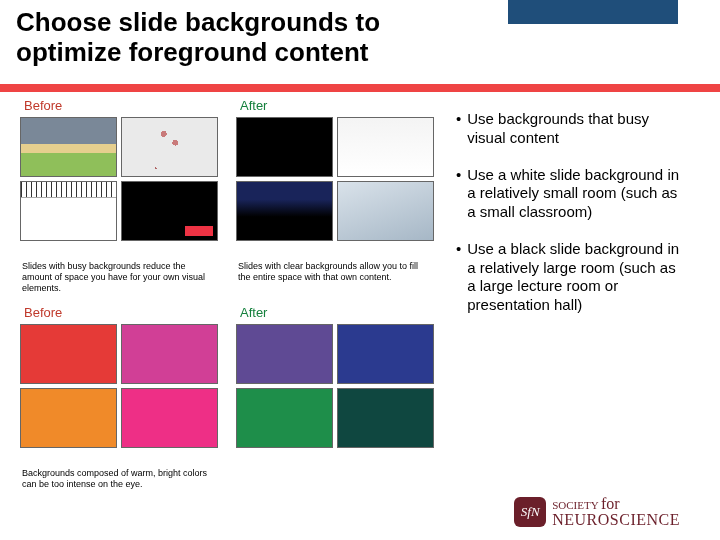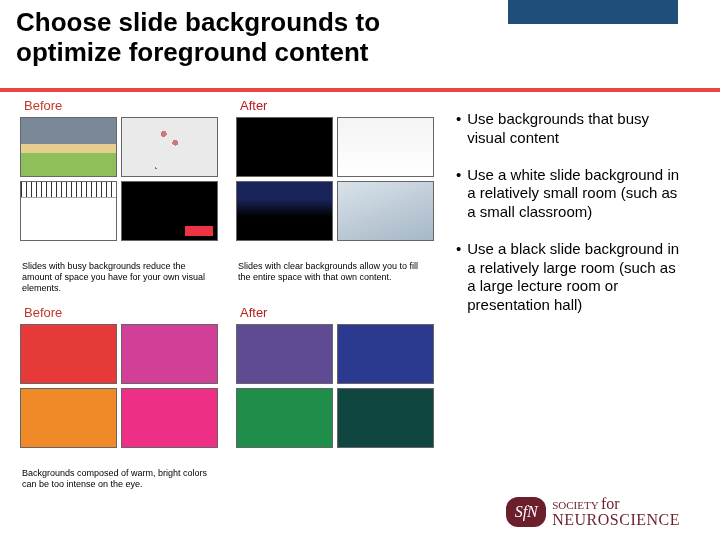--- a/index.html
+++ b/index.html
@@ -1,29 +1,29 @@
 <!DOCTYPE html>
 <html><head>
 <meta charset="utf-8">
 <style>
   html,body{margin:0;padding:0;width:720px;height:540px;background:#fff;font-family:Arial,Helvetica,sans-serif;color:#000;box-sizing:border-box}
   *,*::before,*::after{box-sizing:inherit}
-  .header{position:relative;border-bottom:4px solid #ef4444;padding:8px 16px 6px 16px;height:92px}
+  .header{position:relative;border-bottom:8px solid #ef4444;padding:8px 16px 6px 16px;height:92px}
   .header-bar{position:absolute;top:0;right:42px;width:170px;height:24px;background:#1f4e7a}
   .title{font-size:26px;font-weight:bold;line-height:1.15;max-width:420px}
   .body{display:flex;height:448px}
   .left{width:450px;padding:6px 0 0 20px;display:flex;flex-direction:column;gap:12px}
   .right{width:250px;padding:18px 12px 0 6px;font-size:15px;line-height:1.25;display:flex;flex-direction:column;gap:18px}
   .bullet{display:flex;gap:6px}
   .bdot{flex:none}
   .pair{display:flex;gap:18px}
   .col{width:198px;display:flex;flex-direction:column;gap:4px}
   .bef,.aft{font-size:13px;margin-bottom:0;padding-left:4px}
   .bef{color:#c0392b}
-  .aft{color:#b91c1c}
+  .aft{color:#15803d}
   .grid{display:grid;grid-template-columns:1fr 1fr;grid-template-rows:60px 60px;gap:4px}
   .thumb{border:1px solid #666;overflow:hidden;position:relative}
   .cap{font-size:9px;line-height:1.2;color:#000;margin-top:16px;padding:0 2px}
   
   .t-busy1{background:linear-gradient(#7a8898 0 45%,#e6cf8e 45% 60%,#8fbf5a 60% 100%)}
   .t-busy2{background:#eaeaea}
   .t-busy2::before{content:"";position:absolute;left:35%;top:12%;width:30%;height:76%;background:
      radial-gradient(circle at 30% 20%,#c97a7a 3px,transparent 3px),
      radial-gradient(circle at 70% 40%,#c97a7a 3px,transparent 3px),
      linear-gradient(45deg,#b06666 0 2px,transparent 2px 6px)}
@@ -34,21 +34,21 @@
   .t-busy4::after{content:"";position:absolute;right:4px;bottom:4px;width:28px;height:10px;background:#e34}
   .t-clear1{background:#000}
   .t-clear2{background:linear-gradient(#f4f4f4,#fff)}
   .t-clear3{background:linear-gradient(180deg,#19245a 0 30%,#000 60% 100%)}
   .t-clear4{background:linear-gradient(160deg,#d9e2ea,#a6b7c6)}
   .t-warm1{background:#e53a37}.t-warm2{background:#d13f96}
   .t-warm3{background:#f08a29}.t-warm4{background:#ee2f86}
   .t-cool1{background:#5f4a94}.t-cool2{background:#2b3a8f}
   .t-cool3{background:#1e8e4a}.t-cool4{background:#0f4740}
   .logo{margin-top:auto;margin-left:auto;padding:8px 8px 12px 0;display:flex;align-items:center;gap:6px}
-  .logo-mark{width:40px;height:30px;background:#6b1f2a;border-radius:12px;color:#fff;display:flex;align-items:center;justify-content:center;font-style:italic;font-family:Georgia,serif;font-size:16px}
+  .logo-mark{width:32px;height:30px;background:#6b1f2a;border-radius:6px;color:#fff;display:flex;align-items:center;justify-content:center;font-style:italic;font-family:Georgia,serif;font-size:13px}
   .logo-text{display:flex;flex-direction:column;font-family:Georgia,serif;color:#6b1f2a;line-height:1}
   .logo-text .l1{font-size:11px}
   .logo-text .l2{font-size:16px;letter-spacing:.5px}
   .logo-text .em{font-size:16px}
 </style>
 </head>
 <body>
 
 <div class="header">
   <div class="header-bar"></div>

